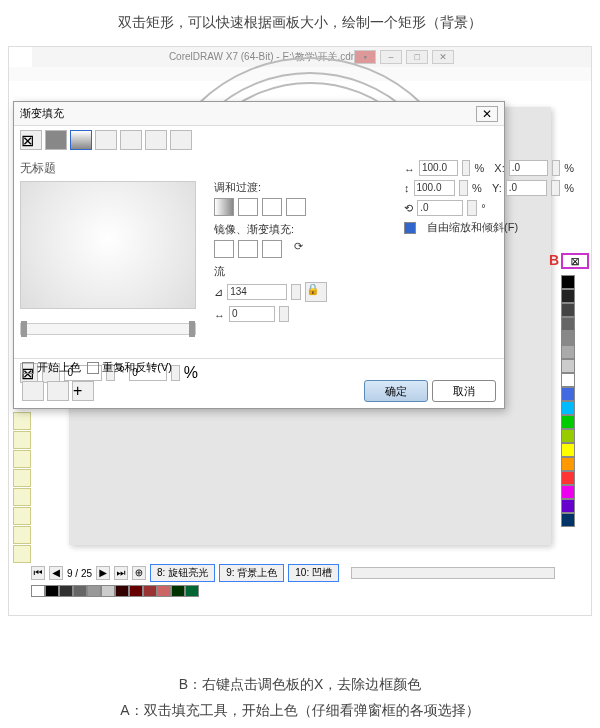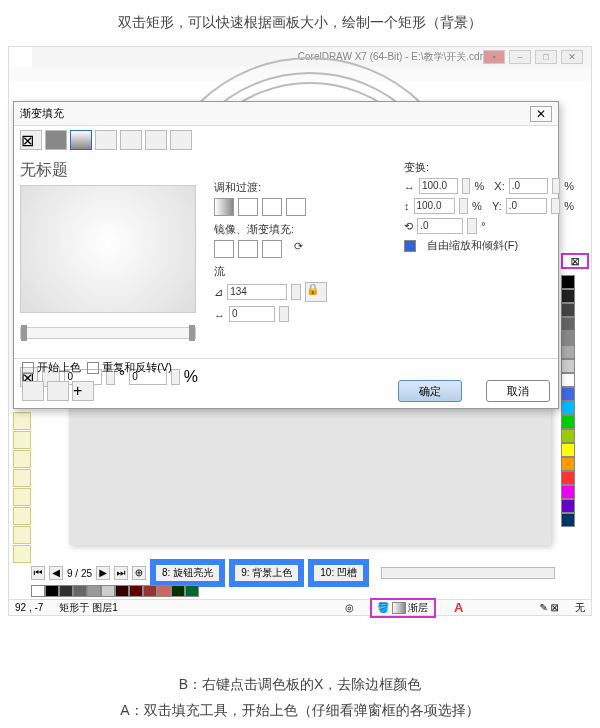--- a/index.html
+++ b/index.html
@@ -1,36 +1,36 @@
 <!DOCTYPE html>
 <html><head>
 <meta charset="utf-8">
 <style>
 *{margin:0;padding:0;box-sizing:border-box;font-family:"Microsoft YaHei",SimSun,sans-serif;}
 body{background:#fff;width:600px;height:728px;position:relative;}
 .caption{text-align:center;font-size:14px;color:#444;padding:14px 0;}
 .app{position:relative;margin:0 8px;height:570px;border:1px solid #ddd;}
-.titlebar{height:20px;background:#f5f5f5;font-size:10px;color:#888;padding:3px 8px;display:flex;justify-content:flex-end;margin-left:23px;}
+.titlebar{height:20px;background:#f5f5f5;font-size:10px;color:#888;padding:3px 8px;display:flex;justify-content:center;margin-left:23px;}
 .winbtns{display:flex;gap:4px;}
 .winbtn{width:22px;height:14px;background:#eee;border:1px solid #ccc;font-size:9px;text-align:center;line-height:12px;}
 .menubar{height:14px;background:#fafafa;}
 
 .palette{position:absolute;right:2px;top:50px;width:28px;}
 .palcell{width:14px;height:14px;border:1px solid #888;}
 .labelB{position:absolute;right:32px;top:205px;color:#d33;font-size:14px;font-weight:bold;}
 .bx{position:absolute;right:2px;top:206px;width:28px;height:16px;border:2px solid #c3c;text-align:center;font-size:11px;line-height:12px;}
 
-.dialog{position:absolute;left:4px;top:54px;width:546px;height:308px;background:#fff;border:1px solid #999;box-shadow:2px 3px 8px rgba(0,0,0,0.25);z-index:5;}
+.dialog{position:absolute;left:4px;top:54px;width:492px;height:308px;background:#fff;border:1px solid #999;box-shadow:2px 3px 8px rgba(0,0,0,0.25);z-index:5;}
 .dlgtitle{height:24px;background:#f8f8f8;border-bottom:1px solid #ddd;display:flex;justify-content:space-between;align-items:center;padding:0 6px;font-size:11px;}
 .xbtn{width:22px;height:16px;border:1px solid #aaa;text-align:center;font-size:12px;line-height:14px;}
 .iconrow{height:28px;padding:4px 6px;display:flex;gap:3px;}
 .ibtn{width:22px;height:20px;border:1px solid #bbb;background:#f0f0f0;}
 .dlgbody{display:flex;}
 .preview{width:190px;padding:6px;}
-.prevlabel{font-size:16px;color:#555;margin-bottom:4px;}
+.prevlabel{font-size:12px;color:#555;margin-bottom:4px;}
 .prevbox{width:176px;height:128px;border:1px solid #ccc;background:radial-gradient(circle at 50% 45%,#fff 0%,#e8e8e8 70%,#ddd 100%);}
 .slider{width:176px;height:12px;border:1px solid #ccc;margin-top:14px;position:relative;background:#f5f5f5;}
 .thumb{position:absolute;width:6px;height:16px;background:#999;top:-3px;}
 .props{flex:1;padding:6px 10px;font-size:11px;color:#333;}
 .sect{margin-bottom:8px;}
 .sectlbl{margin-bottom:3px;}
 .swrow{display:flex;gap:4px;margin-bottom:6px;}
 .sw{width:20px;height:18px;border:1px solid #999;}
 .inrow{display:flex;align-items:center;gap:4px;margin-bottom:4px;}
 .spin{width:46px;height:16px;border:1px solid #bbb;background:#fff;font-size:10px;padding-left:2px;line-height:14px;}
@@ -43,21 +43,21 @@
 
 .canvas{position:absolute;top:60px;left:60px;right:40px;bottom:70px;background:#e5e5e5;box-shadow:2px 2px 6px rgba(0,0,0,0.2);}
 .circles{position:absolute;left:50%;top:-50px;width:320px;height:320px;transform:translateX(-50%);}
 .circ{position:absolute;border-radius:50%;border:2px solid #bbb;}
 
 .toolbox{position:absolute;left:4px;top:364px;width:20px;}
 .tool{width:18px;height:18px;margin:1px 0;background:#f5f5d0;border:1px solid #cc8;}
 
 .navrow{position:absolute;bottom:32px;left:22px;right:36px;height:20px;display:flex;align-items:center;font-size:10px;gap:4px;}
 .navbtn{width:14px;height:14px;border:1px solid #bbb;background:#f0f0f0;text-align:center;line-height:12px;}
-.tabbtn{border:6px solid #3b82f6;padding:1px 6px;background:#f0f0f0;}
+.tabbtn{border:1px solid #3b82f6;padding:1px 6px;background:#f0f0f0;}
 .scrollb{flex:1;height:12px;border:1px solid #bbb;background:#f0f0f0;margin-left:8px;}
 .palrow2{position:absolute;bottom:16px;left:22px;height:14px;display:flex;}
 .pc2{width:14px;height:12px;}
 .status{position:absolute;bottom:0;left:0;right:0;height:16px;background:#fafafa;border-top:1px solid #ddd;font-size:10px;display:flex;align-items:center;padding:0 6px;gap:16px;}
 .highlightA{border:2px solid #c3c;padding:1px 6px;display:flex;align-items:center;gap:2px;}
 .labelA{color:#d33;font-weight:bold;font-size:13px;margin-left:2px;}
 
 .legend{position:absolute;bottom:0;left:0;right:0;text-align:center;font-size:14px;color:#444;}
 .legend p{margin:8px 0;}
 </style>
@@ -180,21 +180,20 @@
               <div class="sbtn"></div>
               <div class="ibtn">🔒</div>
             </div>
             <div class="inrow">
               <span>↔</span>
                 <div class="spin">0</div>
                 <div class="sbtn"></div>
             </div>
           </div>
           <div class="sect" style="width:170px;">
-            <div class="sectlbl">变换:</div>
             <div class="inrow"><span>↔</span><div class="spin">100.0</div><div class="sbtn"></div><span>%</span>&nbsp;&nbsp;X:<div class="spin">.0</div><div class="sbtn"></div><span>%</span></div>
             <div class="inrow"><span>↕</span><div class="spin">100.0</div><div class="sbtn"></div><span>%</span>&nbsp;&nbsp;Y:<div class="spin">.0</div><div class="sbtn"></div><span>%</span></div>
             <div class="inrow">
                 <span>⟲</span>
                 <div class="spin">.0</div>
                 <div class="sbtn"></div>
                 <span>°</span>
               </div>
             <div class="inrow"><div class="chk" style="background:#36c"></div>&nbsp;<span>自由缩放和倾斜(F)</span></div>
           </div>
@@ -205,21 +204,21 @@
       <div class="chk"></div>&nbsp;<span>开始上色</span>
       &nbsp;&nbsp;
       <div class="chk"></div>&nbsp;<span>重复和反转(V)</span>
     </div>
     <div class="dlgfoot">
       <div style="display:flex;gap:3px;">
         <div class="ibtn"></div>
         <div class="ibtn"></div>
         <div class="ibtn">+</div>
       </div>
-      <div style="display:flex;gap:24px;">
+      <div style="display:flex;gap:4px;">
         <div class="dbtn primary">确定</div>
         <div class="dbtn">取消</div>
       </div>
     </div>
   </div>
 
   <div class="navrow">
     <div class="navbtn">⏮</div>
     <div class="navbtn">◀</div>
     <span>9 / 25</span>
@@ -239,32 +238,18 @@
       <div class="pc2" style="background: rgb(153, 153, 153); border: 1px solid rgb(136, 136, 136);"></div>
       <div class="pc2" style="background: rgb(204, 204, 204); border: 1px solid rgb(136, 136, 136);"></div>
       <div class="pc2" style="background: rgb(51, 0, 0); border: 1px solid rgb(136, 136, 136);"></div>
       <div class="pc2" style="background: rgb(102, 0, 0); border: 1px solid rgb(136, 136, 136);"></div>
       <div class="pc2" style="background: rgb(153, 51, 51); border: 1px solid rgb(136, 136, 136);"></div>
       <div class="pc2" style="background: rgb(204, 102, 102); border: 1px solid rgb(136, 136, 136);"></div>
       <div class="pc2" style="background: rgb(0, 51, 0); border: 1px solid rgb(136, 136, 136);"></div>
       <div class="pc2" style="background: rgb(0, 102, 51); border: 1px solid rgb(136, 136, 136);"></div>
     </div>
 
-  <div class="status">
-    <span>92 , -7</span>
-    <span>矩形于 图层1</span>
-    <span style="margin-left:auto;"></span>
-    <span>◎</span>
-    <span class="highlightA">
-      <span>🪣</span>
-      <span style="width:14px;height:12px;background:linear-gradient(90deg,#fff,#888);display:inline-block;border:1px solid #888;"></span>
-      <span>渐层</span>
-    </span>
-    <span class="labelA">A</span>
-    <span style="margin-left:60px;">✎ ⊠</span>
-    <span>无</span>
-  </div>
 </div>
 
 <div class="legend">
   <p>B：右键点击调色板的X，去除边框颜色</p>
   <p>A：双击填充工具，开始上色（仔细看弹窗框的各项选择）</p>
 </div>
 
 </body></html>

